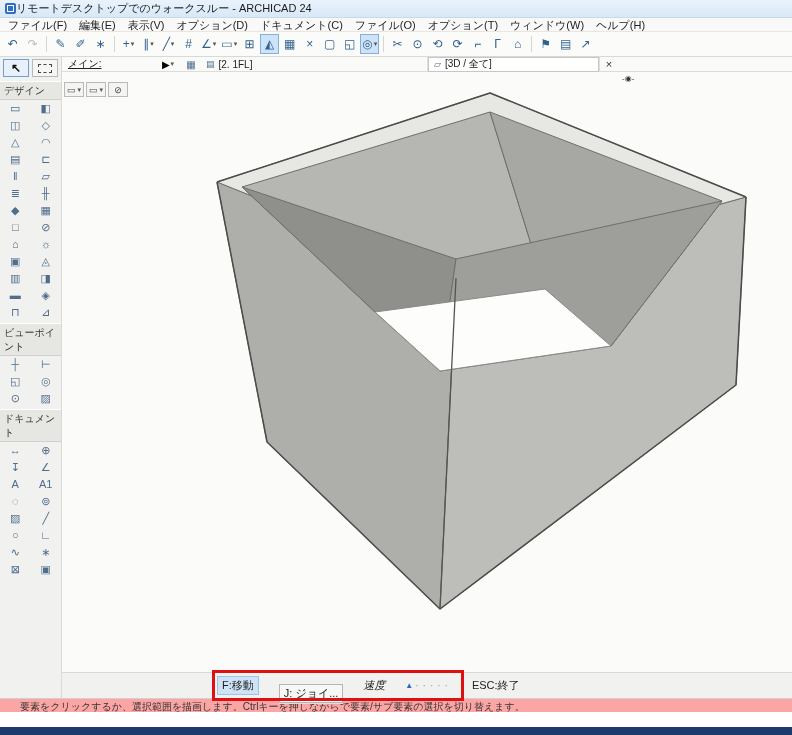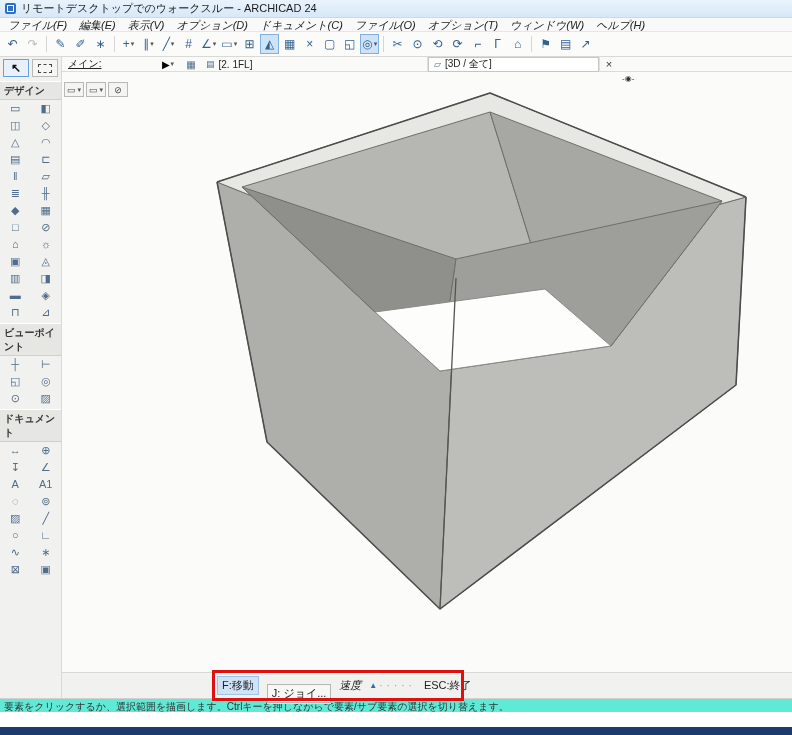--- a/index.html
+++ b/index.html
@@ -4,47 +4,47 @@
 <style>
   * { box-sizing: border-box; margin: 0; padding: 0; }
   html,body { width:792px; height:735px; }
   body {
     font-family: "Liberation Sans","DejaVu Sans",sans-serif;
     font-size: 11px; color:#222; background:#fff; overflow:hidden;
   }
   .window { position:relative; width:792px; height:735px; background:#fff; overflow:hidden; }
 
   
-  .titlebar { height:18px; background:linear-gradient(#eaf3fc,#d7e8f8); display:flex; align-items:center; gap:5px; padding:0 5px; border-bottom:1px solid #c9d9ea; }
+  .titlebar { height:18px; background:linear-gradient(#eaf3fc,#d7e8f8); display:flex; align-items:center; padding:0 5px; border-bottom:1px solid #c9d9ea; }
   .app-icon { width:11px; height:11px; background:#2f6fc1; border-radius:2px; position:relative; flex:0 0 auto; }
   .app-icon::after { content:""; position:absolute; left:2px; top:2px; right:2px; bottom:2px; border:1px solid #fff; }
   .title-text { font-size:11px; color:#1b1b1b; white-space:nowrap; }
 
   
   .menubar { height:14px; background:#f9f9f9; display:flex; align-items:center; padding-left:2px; border-bottom:1px solid #e6e6e6; }
-  .menu-item { padding:0 6px; font-size:11px; line-height:14px; cursor:default;font-style:italic; }
+  .menu-item { padding:0 6px; font-size:11px; line-height:14px; cursor:default; }
 
   
   .toolbar { height:25px; background:#fbfbfa; border-bottom:1px solid #d9d9d7; display:flex; align-items:center; padding:0 3px; gap:1px; }
   .tbbtn { height:20px; min-width:19px; display:flex; align-items:center; justify-content:center; border:1px solid transparent; background:transparent; font-size:12px; color:#31618f; padding:0 1px; }
   .tbbtn .tbglyph { line-height:1; }
   .tbbtn.active { background:#cfe3f8; border-color:#7fb0e0; }
   .tbbtn.disabled { color:#bdbdbd; }
   .dd { font-size:7px; color:#555; margin-left:1px; }
   .tbsep { width:1px; height:16px; background:#d5d5d3; margin:0 3px; }
 
   
   .bodyrow { display:flex; height:641px; }
   .toolbox { width:62px; background:#f1f1ef; border-right:1px solid #d9d9d7; display:flex; flex-direction:column; overflow:hidden; }
   .select-row { display:flex; gap:3px; padding:2px 3px; }
   .sel-btn { width:26px; height:18px; border:1px solid #b9b9b7; background:#f6f6f4; display:flex; align-items:center; justify-content:center; }
   .sel-btn.selected { border-color:#6ba1d6; background:#e8f1fb; }
   .cursor-g { font-size:12px; font-weight:bold; color:#111; line-height:1; }
   .marquee-g { width:14px; height:9px; border:1px dashed #444; display:inline-block; }
-  .section-h { font-size:10px; padding:2px 4px 1px; color:#333; background:#e6e6e3; border-top:1px solid #fff; border-bottom:1px solid #cfcfcd; margin-top:2px;font-weight:bold; }
+  .section-h { font-size:10px; padding:2px 4px 1px; color:#333; background:#e6e6e3; border-top:1px solid #fff; border-bottom:1px solid #cfcfcd; margin-top:2px; }
   .tool-grid { display:grid; grid-template-columns:1fr 1fr; }
   .tool { height:17px; display:flex; align-items:center; justify-content:center; background:transparent; border:none; color:#4f6d8c; font-size:11px; }
   .tool .tglyph { line-height:1; }
 
   .main { flex:1; display:flex; flex-direction:column; position:relative; min-width:0; }
 
   
   .topstrip { height:15px; background:#fafaf8; border-bottom:1px solid #dcdcda; display:flex; align-items:center; font-size:10px; }
   .main-label { width:92px; padding-left:6px; color:#222;text-decoration:underline; }
   .mini-arrow { width:28px; height:15px; border:none; background:transparent; display:flex; align-items:center; justify-content:center; font-size:10px; color:#000; }
@@ -56,31 +56,31 @@
   .close-btn { width:18px; height:15px; border:none; background:transparent; font-size:11px; color:#333; line-height:1; }
 
   
   .viewport { flex:1; position:relative; background:#fbfbf9; overflow:hidden; }
   #scene { position:absolute; left:0; top:0; }
   .mini-palette { position:absolute; top:10px; left:2px; display:flex; gap:2px; }
   .mp-btn { min-width:20px; height:15px; border:1px solid #b9b9b7; background:#f4f4f2; font-size:9px; display:flex; align-items:center; justify-content:center; gap:1px; color:#444; padding:0 2px; }
   .eye-ind { position:absolute; top:2px; left:560px; font-size:8px; color:#333; letter-spacing:0; }
 
   
-  .hudbar { height:26px; background:#f1f1ef; border-top:1px solid #d8d8d6; display:flex; align-items:center; padding-left:155px; gap:8px; font-size:11px; }
+  .hudbar { height:26px; background:#f1f1ef; border-top:1px solid #d8d8d6; display:flex; align-items:center; padding-left:155px; gap:20px; font-size:11px; }
   .hud-move { background:#cfe3f7; border:1px solid #9fc3e8; padding:1px 4px; }
   .hud-joy  { background:#f7f7f5; border:1px solid #b5b5b3; padding:1px 4px; box-shadow:0 1px 0 #dcdcda;margin-top:16px; }
   .hud-speed { padding:1px 0;font-style:italic; }
   .hud-slider { display:flex; align-items:center; gap:2px; }
   .hud-slider .marker { color:#2b6cb8; font-size:8px; }
   .hud-slider .dots { color:#9a9a98; font-size:10px; letter-spacing:4px; }
   .hud-esc { padding:1px 0; }
 
   
-  .statusbar { height:14px; background:#5eead4; border-top:1px solid #d0d0ce; font-size:10px; padding:1px 4px; color:#333; white-space:nowrap; overflow:hidden; }
+  .statusbar { height:14px; background:#fca5a5; border-top:1px solid #d0d0ce; font-size:10px; padding:1px 20px; color:#333; white-space:nowrap; overflow:hidden; }
   .gap-strip { height:15px; background:#ffffff; }
   .taskbar-strip { height:8px; background:#1c3a6b; }
 
   
   .red-annotation { position:absolute; left:212px; top:670px; width:252px; height:31px; border:3px solid #dd1111; pointer-events:none; z-index:50; }
 </style>
 </head>
 <body>
 
 <div class="window">

